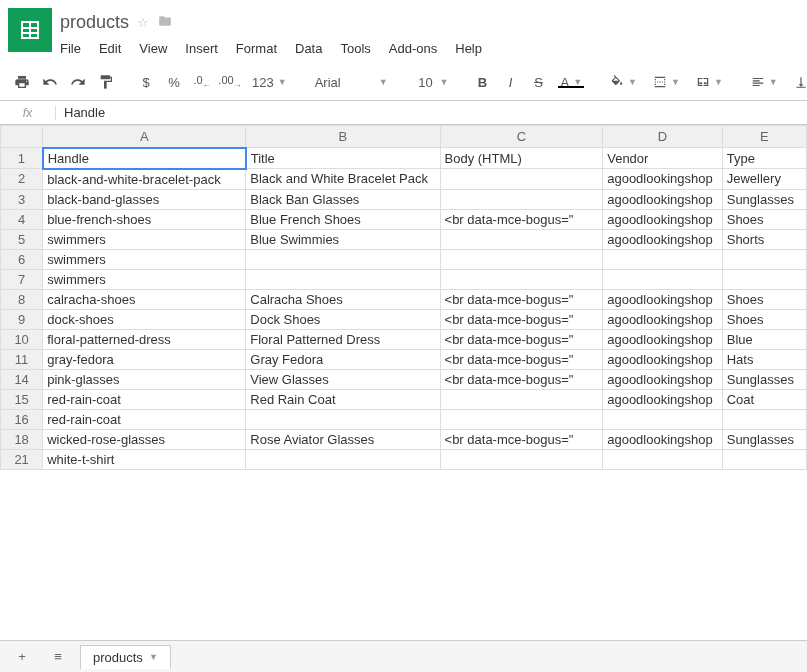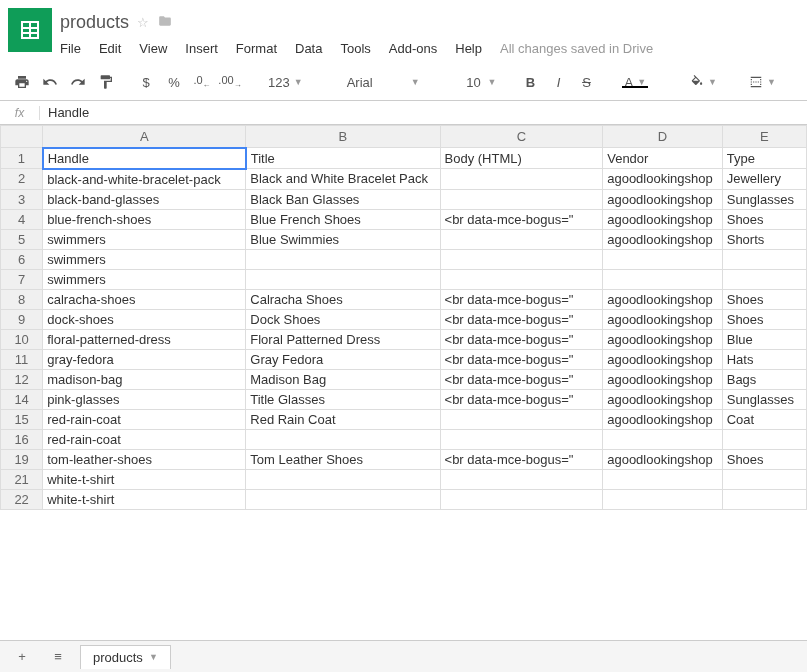--- a/index.html
+++ b/index.html
@@ -12,27 +12,27 @@
 .title-row { display: flex; align-items: center; gap: 8px; padding: 4px 0; }
 .doc-title { font-size: 18px; color: #555; }
 .star-icon, .folder-icon { color: #bbb; cursor: pointer; }
 .menu-bar { display: flex; gap: 18px; padding: 4px 0 8px 0; font-size: 13px; color: #333; }
 .menu-item { cursor: pointer; }
 .save-status { color: #999; }
 
 .toolbar { display: flex; align-items: center; gap: 4px; padding: 6px 10px; border-bottom: 1px solid #ccc; }
 .tb-btn { min-width: 24px; height: 24px; display: flex; align-items: center; justify-content: center; cursor: pointer; color: #555; font-size: 13px; }
 .tb-sep { width: 1px; height: 20px; background: #ddd; margin: 0 4px; }
-.tb-dropdown { display: flex; align-items: center; gap: 4px; padding: 0 6px; cursor: pointer; color: #555; margin-left: 16px; }
+.tb-dropdown { display: flex; align-items: center; gap: 4px; padding: 0 6px; cursor: pointer; color: #555; }
 .tb-dropdown .arrow { font-size: 9px; color: #999; }
 .font-name { min-width: 60px; }
 .font-size { min-width: 20px; text-align: center; }
 
 .formula-bar { display: flex; align-items: center; border-bottom: 1px solid #ccc; height: 24px; }
-.fx-label { width: 40px; text-align: center; font-style: italic; color: #999; border-right: 1px solid #ddd; font-size: 12px; }
+.fx-label { width: 56px; text-align: center; font-style: italic; color: #999; border-right: 1px solid #ddd; font-size: 12px; }
 .fx-input { flex: 1; padding: 0 8px; font-size: 13px; }
 
 .sheet { position: relative; overflow: auto; }
 table { border-collapse: collapse; table-layout: fixed; }
 th, td { border: 1px solid #ddd; font-size: 13px; text-align: left; font-weight: normal; }
 th { background: #f0f0f0; color: #666; text-align: center; }
 .col-header th { height: 22px; }
 .row-header { background: #f0f0f0; text-align: center; width: 44px; color: #666; }
 td { padding: 2px 4px; height: 20px; overflow: hidden; white-space: nowrap; }
 .selected-cell { border: 2px solid #4285f4 !important; background: #fff; }
@@ -73,21 +73,20 @@
     <div class="menu-bar" id="menu-bar">
         <span class="menu-item">File</span>
         <span class="menu-item">Edit</span>
         <span class="menu-item">View</span>
         <span class="menu-item">Insert</span>
         <span class="menu-item">Format</span>
         <span class="menu-item">Data</span>
         <span class="menu-item">Tools</span>
         <span class="menu-item">Add-ons</span>
         <span class="menu-item">Help</span>
-        <span class="save-status">All changes saved in Drive</span>
       </div>
   </div>
 </div>
 
 <div class="toolbar">
   <div class="tb-btn">
       <svg width="16" height="16" viewBox="0 0 24 24" fill="#555">
         <path d="M19 8H5c-1.66 0-3 1.34-3 3v6h4v4h12v-4h4v-6c0-1.66-1.34-3-3-3zm-3 11H8v-5h8v5zm3-7c-.55 0-1-.45-1-1s.45-1 1-1 1 .45 1 1-.45 1-1 1zm-1-9H6v4h12V3z"></path>
       </svg>
     </div>
@@ -278,31 +277,23 @@
         </tr>
         <tr>
           <td class="row-header">11</td>
           <td>gray-fedora</td>
           <td>Gray Fedora</td>
           <td>&lt;br data-mce-bogus="</td>
           <td>agoodlookingshop</td>
           <td>Hats</td>
         </tr>
         <tr>
-          <td class="row-header">12</td>
-          <td>madison-bag</td>
-          <td>Madison Bag</td>
-          <td>&lt;br data-mce-bogus="</td>
-          <td>agoodlookingshop</td>
-          <td>Bags</td>
-        </tr>
-        <tr>
           <td class="row-header">14</td>
           <td>pink-glasses</td>
-          <td>Title Glasses</td>
+          <td>View Glasses</td>
           <td>&lt;br data-mce-bogus="</td>
           <td>agoodlookingshop</td>
           <td>Sunglasses</td>
         </tr>
         <tr>
           <td class="row-header">15</td>
           <td>red-rain-coat</td>
           <td>Red Rain Coat</td>
           <td></td>
           <td>agoodlookingshop</td>
@@ -310,37 +301,29 @@
         </tr>
         <tr>
           <td class="row-header">16</td>
           <td>red-rain-coat</td>
           <td></td>
           <td></td>
           <td></td>
           <td></td>
         </tr>
         <tr>
-          <td class="row-header">19</td>
-          <td>tom-leather-shoes</td>
-          <td>Tom Leather Shoes</td>
-          <td>&lt;br data-mce-bogus="</td>
-          <td>agoodlookingshop</td>
-          <td>Shoes</td>
+          <td class="row-header">18</td>
+          <td>wicked-rose-glasses</td>
+          <td>Rose Aviator Glasses</td>
+          <td>&lt;br data-mce-bogus="</td>
+          <td>agoodlookingshop</td>
+          <td>Sunglasses</td>
         </tr>
         <tr>
           <td class="row-header">21</td>
-          <td>white-t-shirt</td>
-          <td></td>
-          <td></td>
-          <td></td>
-          <td></td>
-        </tr>
-        <tr>
-          <td class="row-header">22</td>
           <td>white-t-shirt</td>
           <td></td>
           <td></td>
           <td></td>
           <td></td>
         </tr>
       </tbody>
   </table>
 </div>
 

